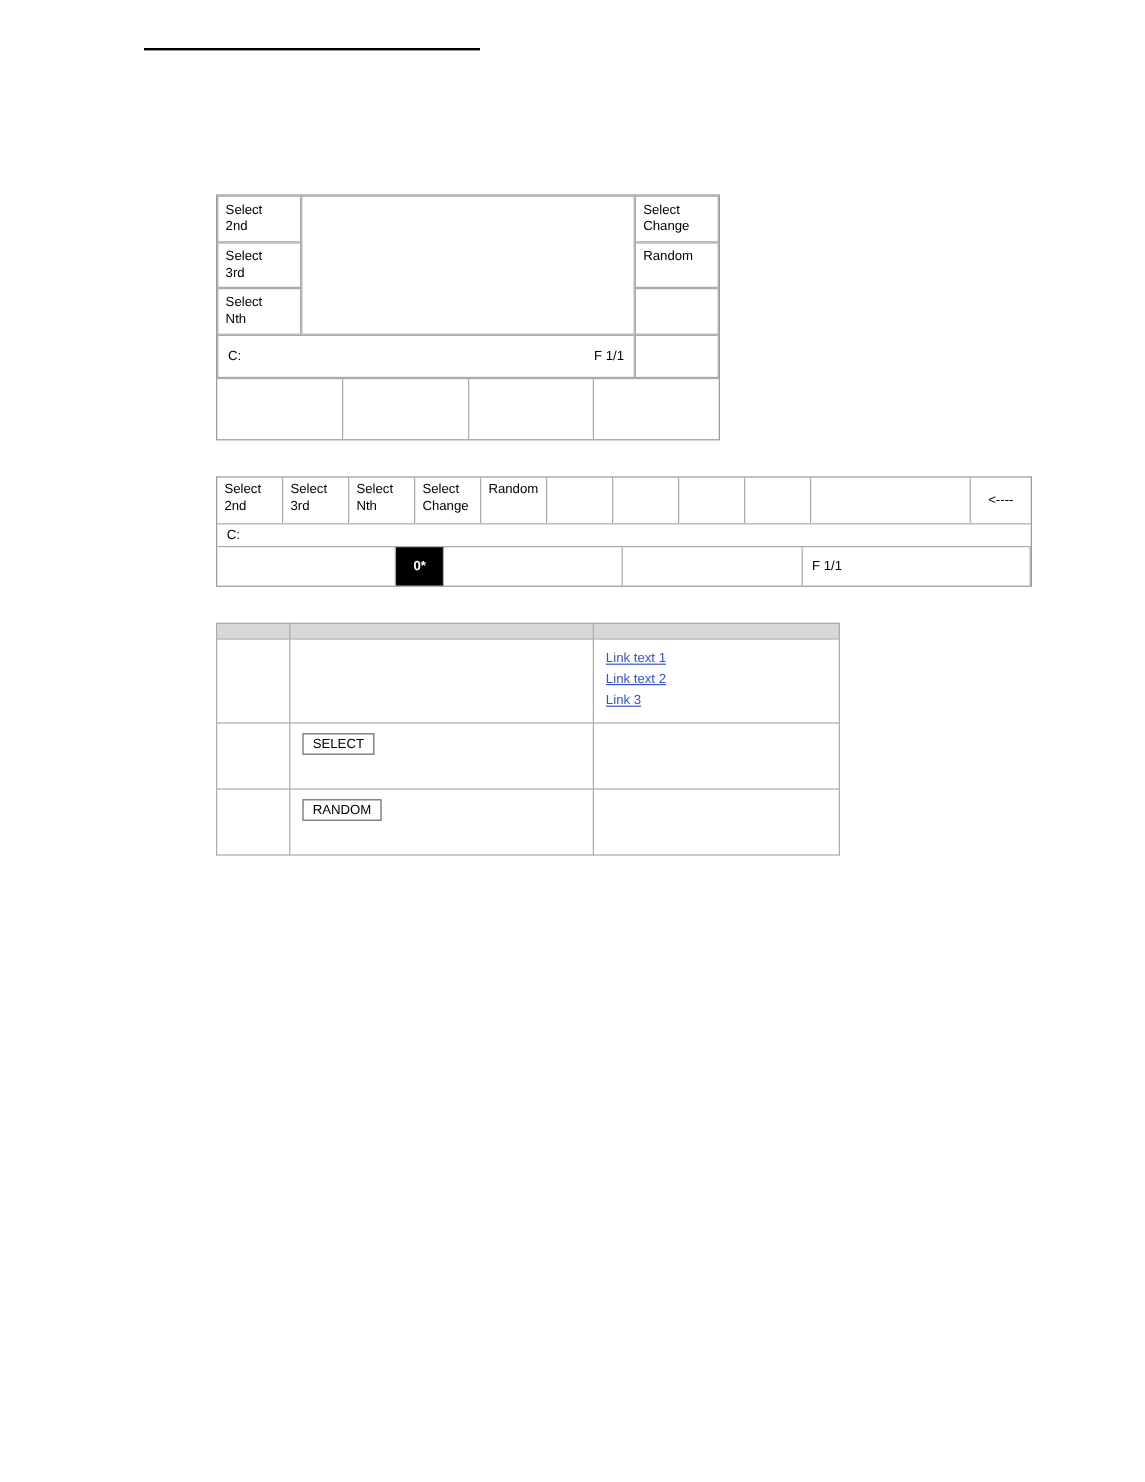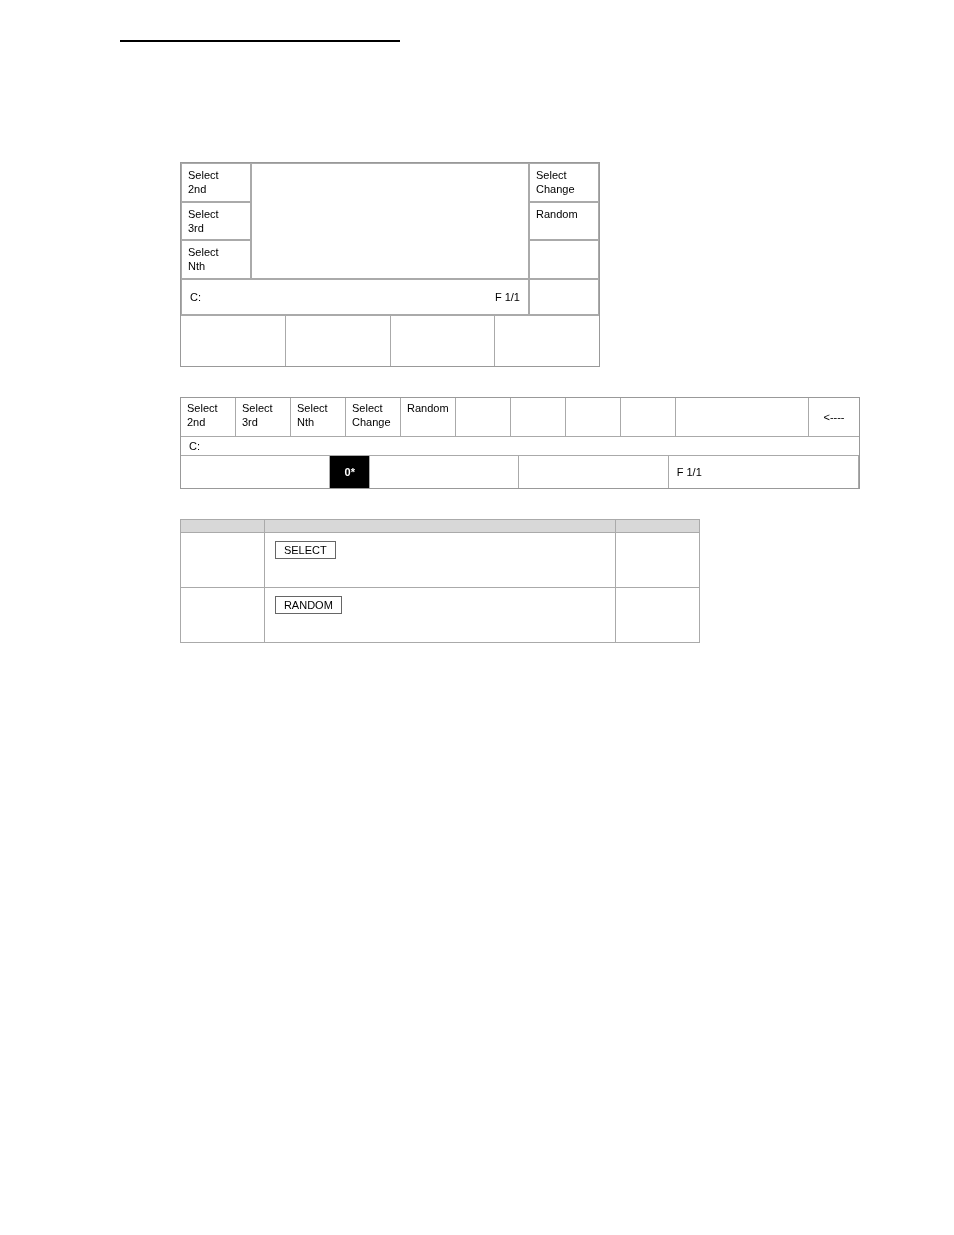--- a/index.html
+++ b/index.html
@@ -309,20 +309,29 @@
   <table class="data-table">
     <thead>
       <tr>
         <th></th>
         <th></th>
         <th></th>
       </tr>
     </thead>
     <tbody>
 
+      <tr>
+        <td style="min-height:60px;height:65px;"></td>
+        <td></td>
+        <td class="link-cell">
+          <a href="#">Link text 1</a>
+          <a href="#">Link text 2</a>
+          <a href="#">Link 3</a>
+        </td>
+      </tr>
 
       <tr>
         <td style="min-height:50px;height:55px;"></td>
         <td>
           <button class="btn-outline">SELECT</button>
         </td>
         <td></td>
       </tr>
 
       <tr>

